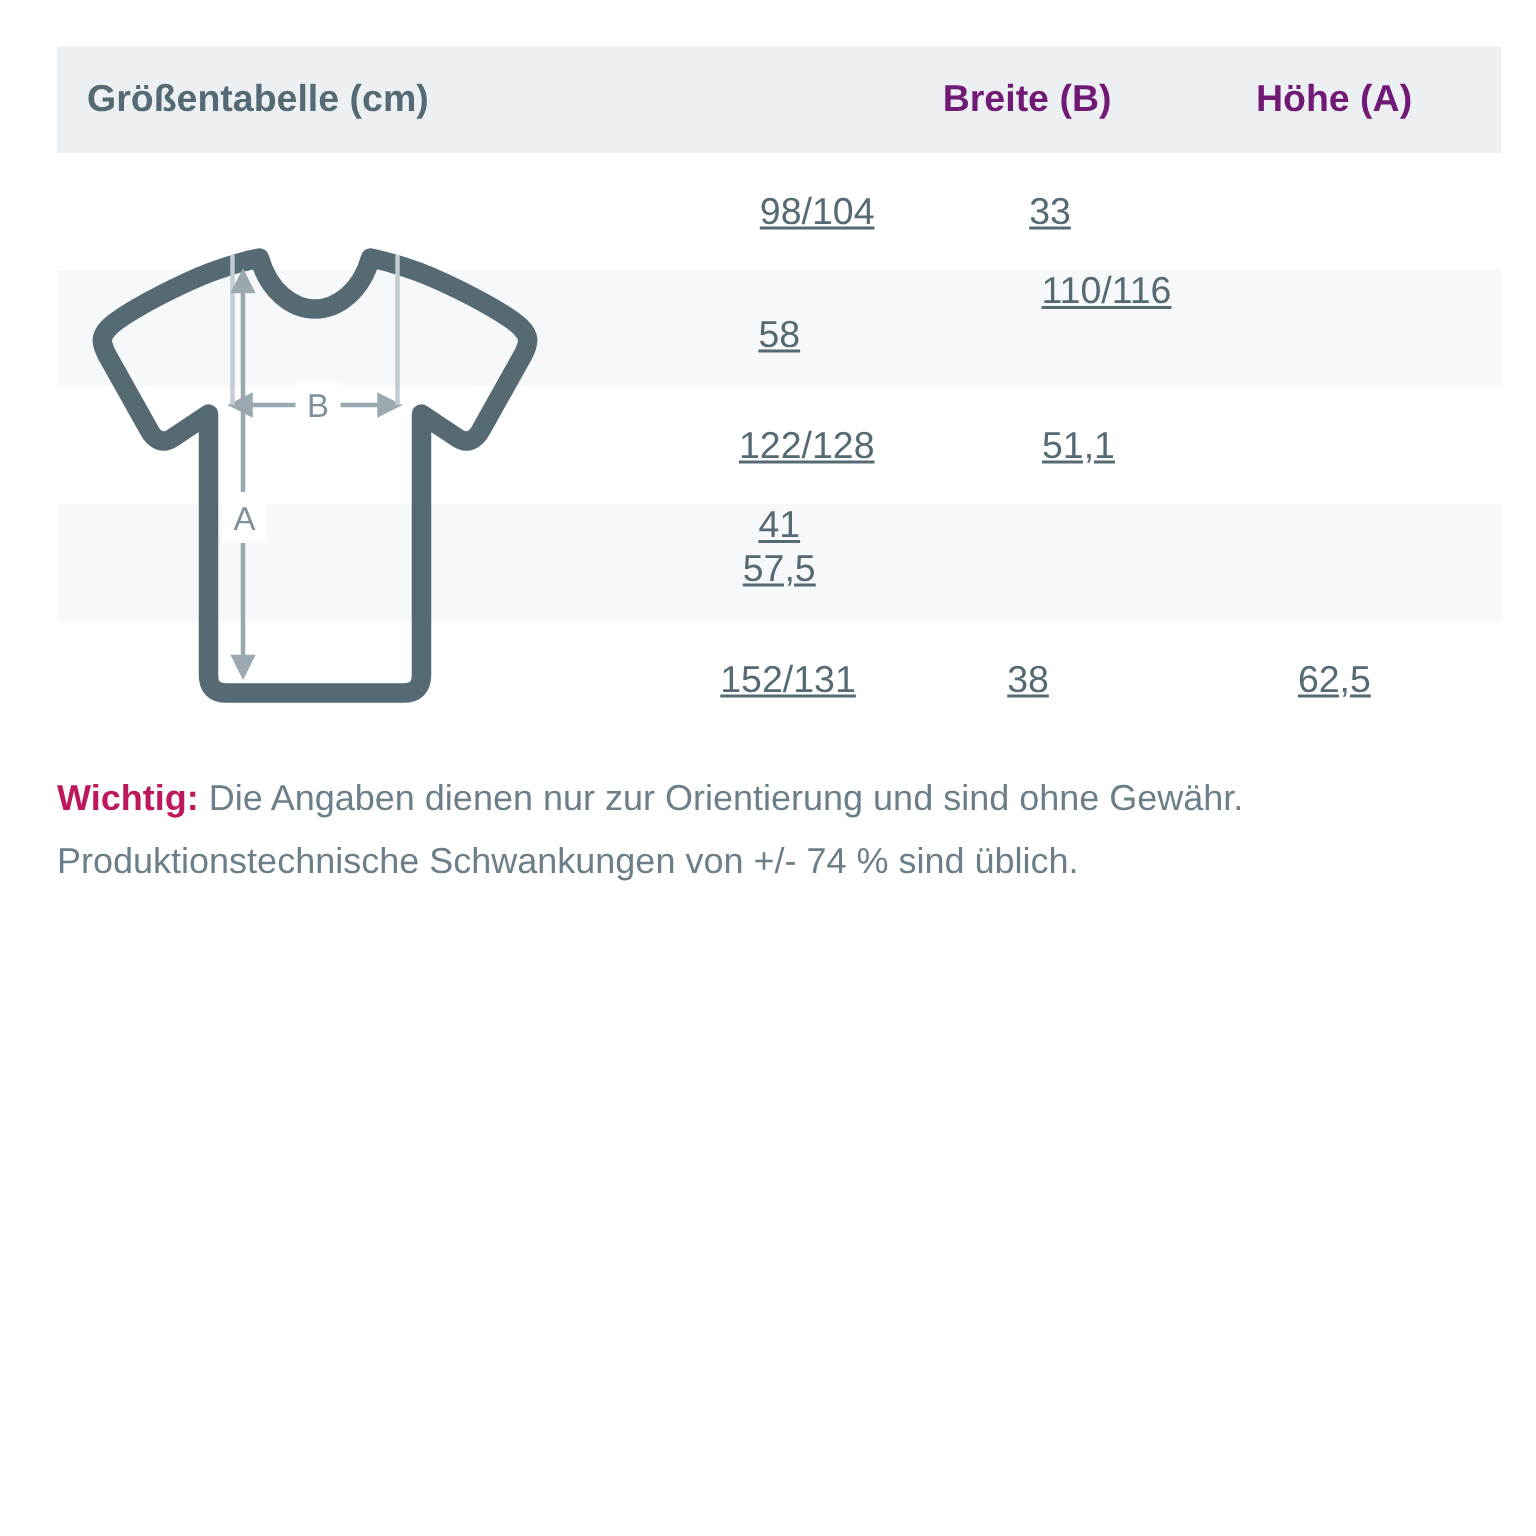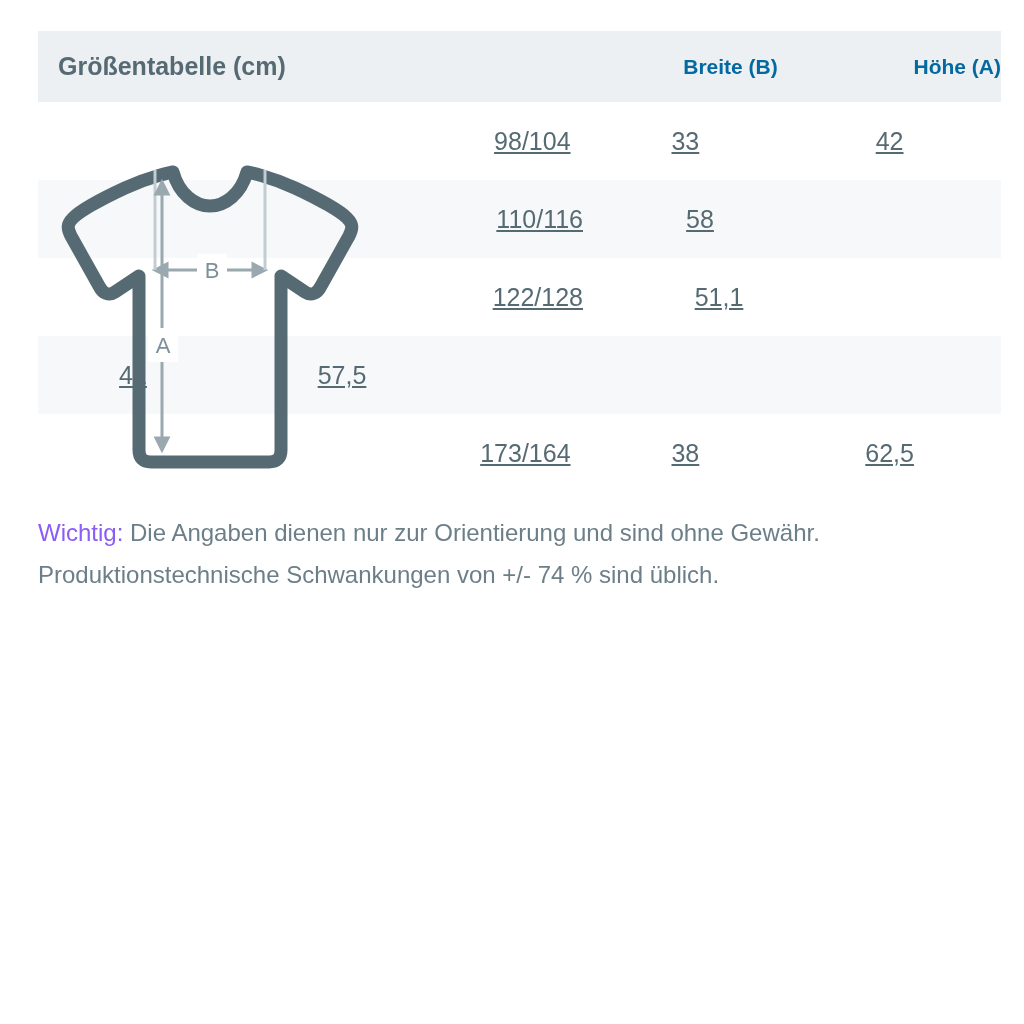--- a/index.html
+++ b/index.html
@@ -42,37 +42,37 @@
   }
 
   .header-row .c-size {
     font-size: 25px;
     font-weight: bold;
     color: #566a74;
     padding-left: 20px;
   }
   .header-row .c-w,
   .header-row .c-h {
-    font-size: 21px;
+    font-size: 25px;
     font-weight: bold;
-    color: #0369a1;
-    text-align: right;
+    color: #701a75;
+    text-align: center;
   }
 
   .c-size { width: 545px; }
   .c-w    { width: 190px; text-align: center; }
   .c-h    { width: 228px; text-align: center; }
 
   .data-row {
     height: 78px;
     font-size: 25px;
     color: #566a74;
     text-decoration: underline;
   }
-  .data-row.alt { background: #f6f8f9; }
+  .data-row.alt { background: #f6f8f9; flex-direction: column; }
 
   .data-row .c-size {
     text-align: center;
     padding-left: 0;
   }
 
   
   .data-row .c-size { width: 545px; text-align: right; padding-right: 22px; }
 
   
@@ -88,60 +88,59 @@
   .note {
     position: absolute;
     left: 38px;
     top: 512px;
     width: 950px;
     font-size: 24px;
     line-height: 1.75;
     color: #6c7f89;
   }
   .note b {
-    color: #8b5cf6;
-    font-weight: normal;
+    color: #be185d;
+    font-weight: bold;
   }
 </style>
 </head>
 <body>
 
 <div class="sheet">
 
   <div class="table-wrap">
 
     <div class="row header-row">
       <div class="c-size">Größentabelle (cm)</div>
       <div class="c-w">Breite (B)</div>
       <div class="c-h">Höhe (A)</div>
     </div>
 
     <div class="row data-row">
       <div class="c-size">98/104</div>
       <div class="c-w">33</div>
-      <div class="c-h">42</div>
     </div>
 
     <div class="row data-row alt">
       <div class="c-size">110/116</div>
       <div class="c-w">58</div>
     </div>
 
     <div class="row data-row">
       <div class="c-size">122/128</div>
       <div class="c-h">51,1</div>
     </div>
 
     <div class="row data-row alt">
       <div class="c-w">41</div>
       <div class="c-h">57,5</div>
     </div>
 
     <div class="row data-row">
-      <div class="c-size">173/164</div>
+      <div class="c-size">152/131</div>
       <div class="c-w">38</div>
       <div class="c-h">62,5</div>
     </div>
 
   </div>
 
   <div class="shirt">
     <svg viewBox="0 0 330 340" width="330" height="340">
 
       <path d="M118 22

